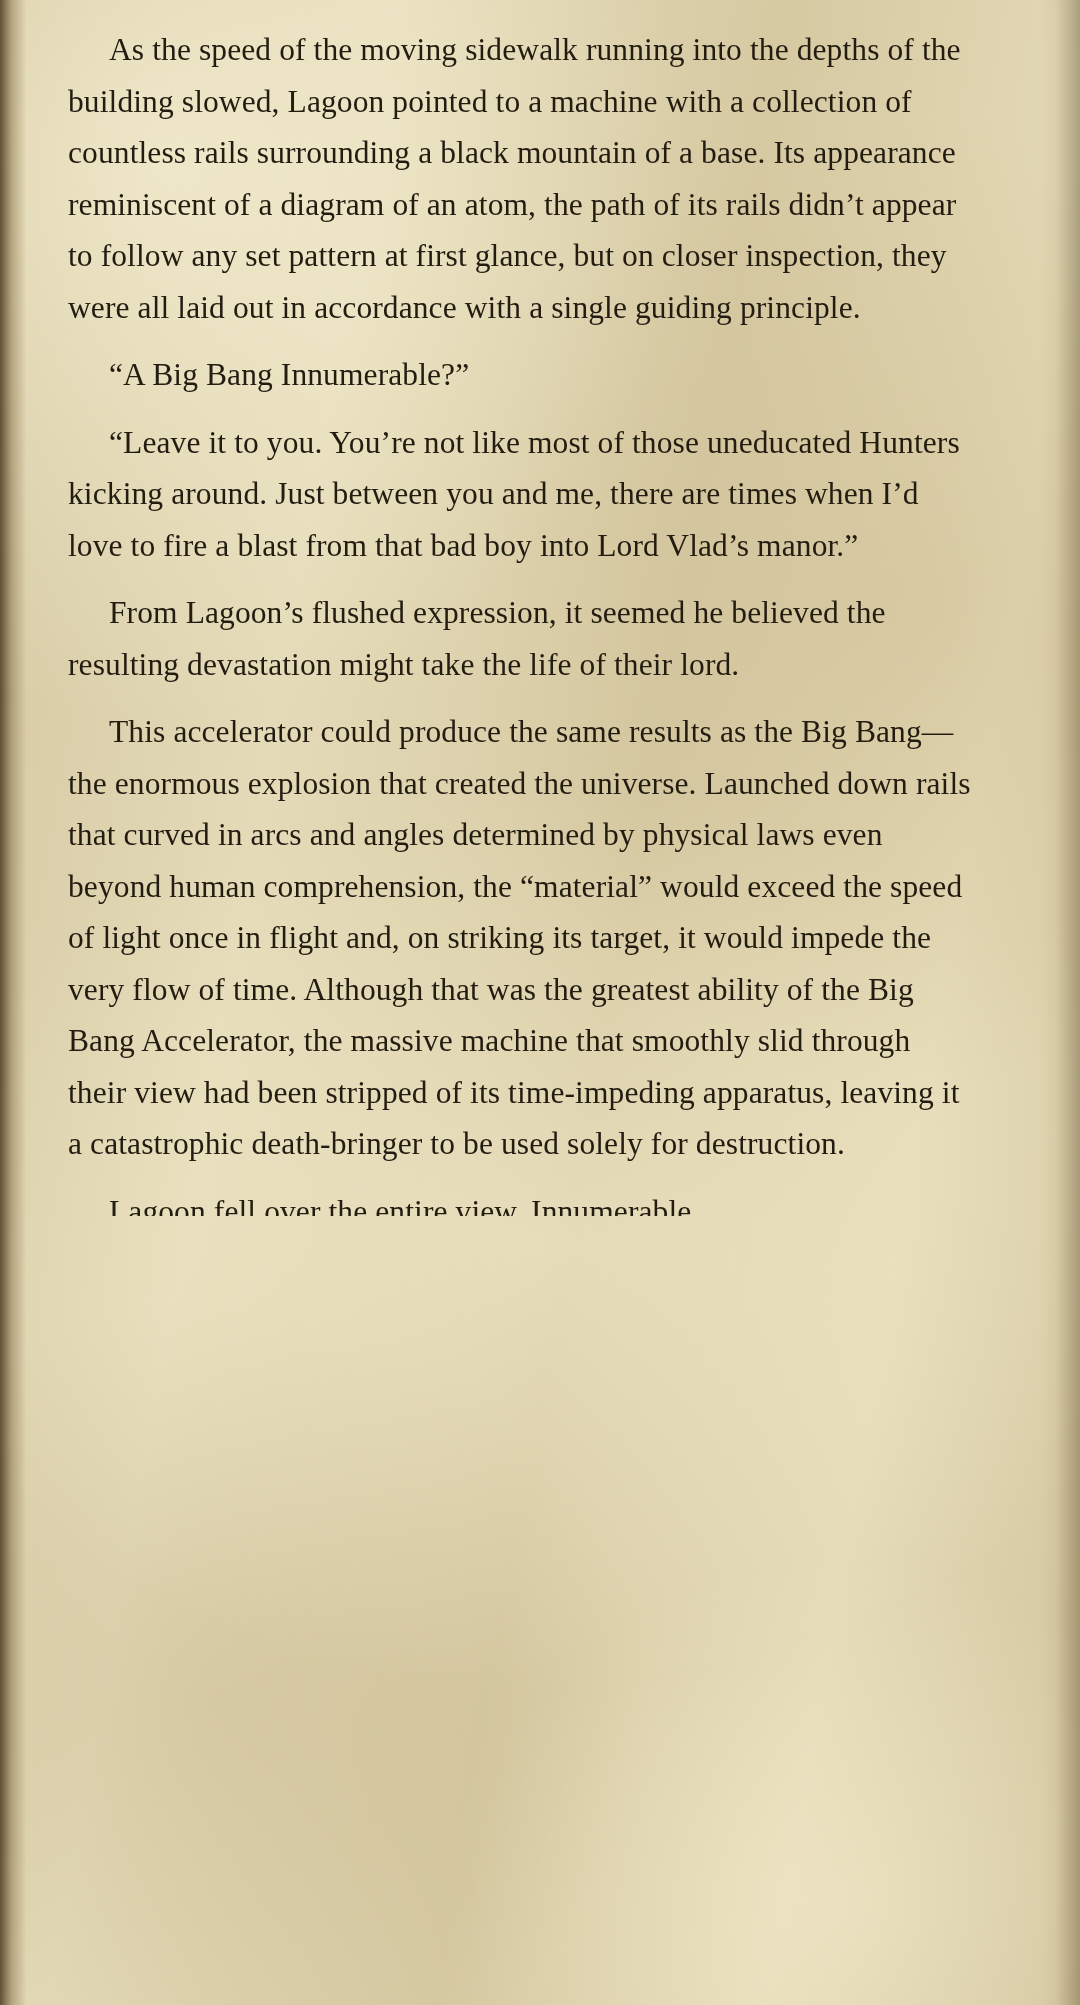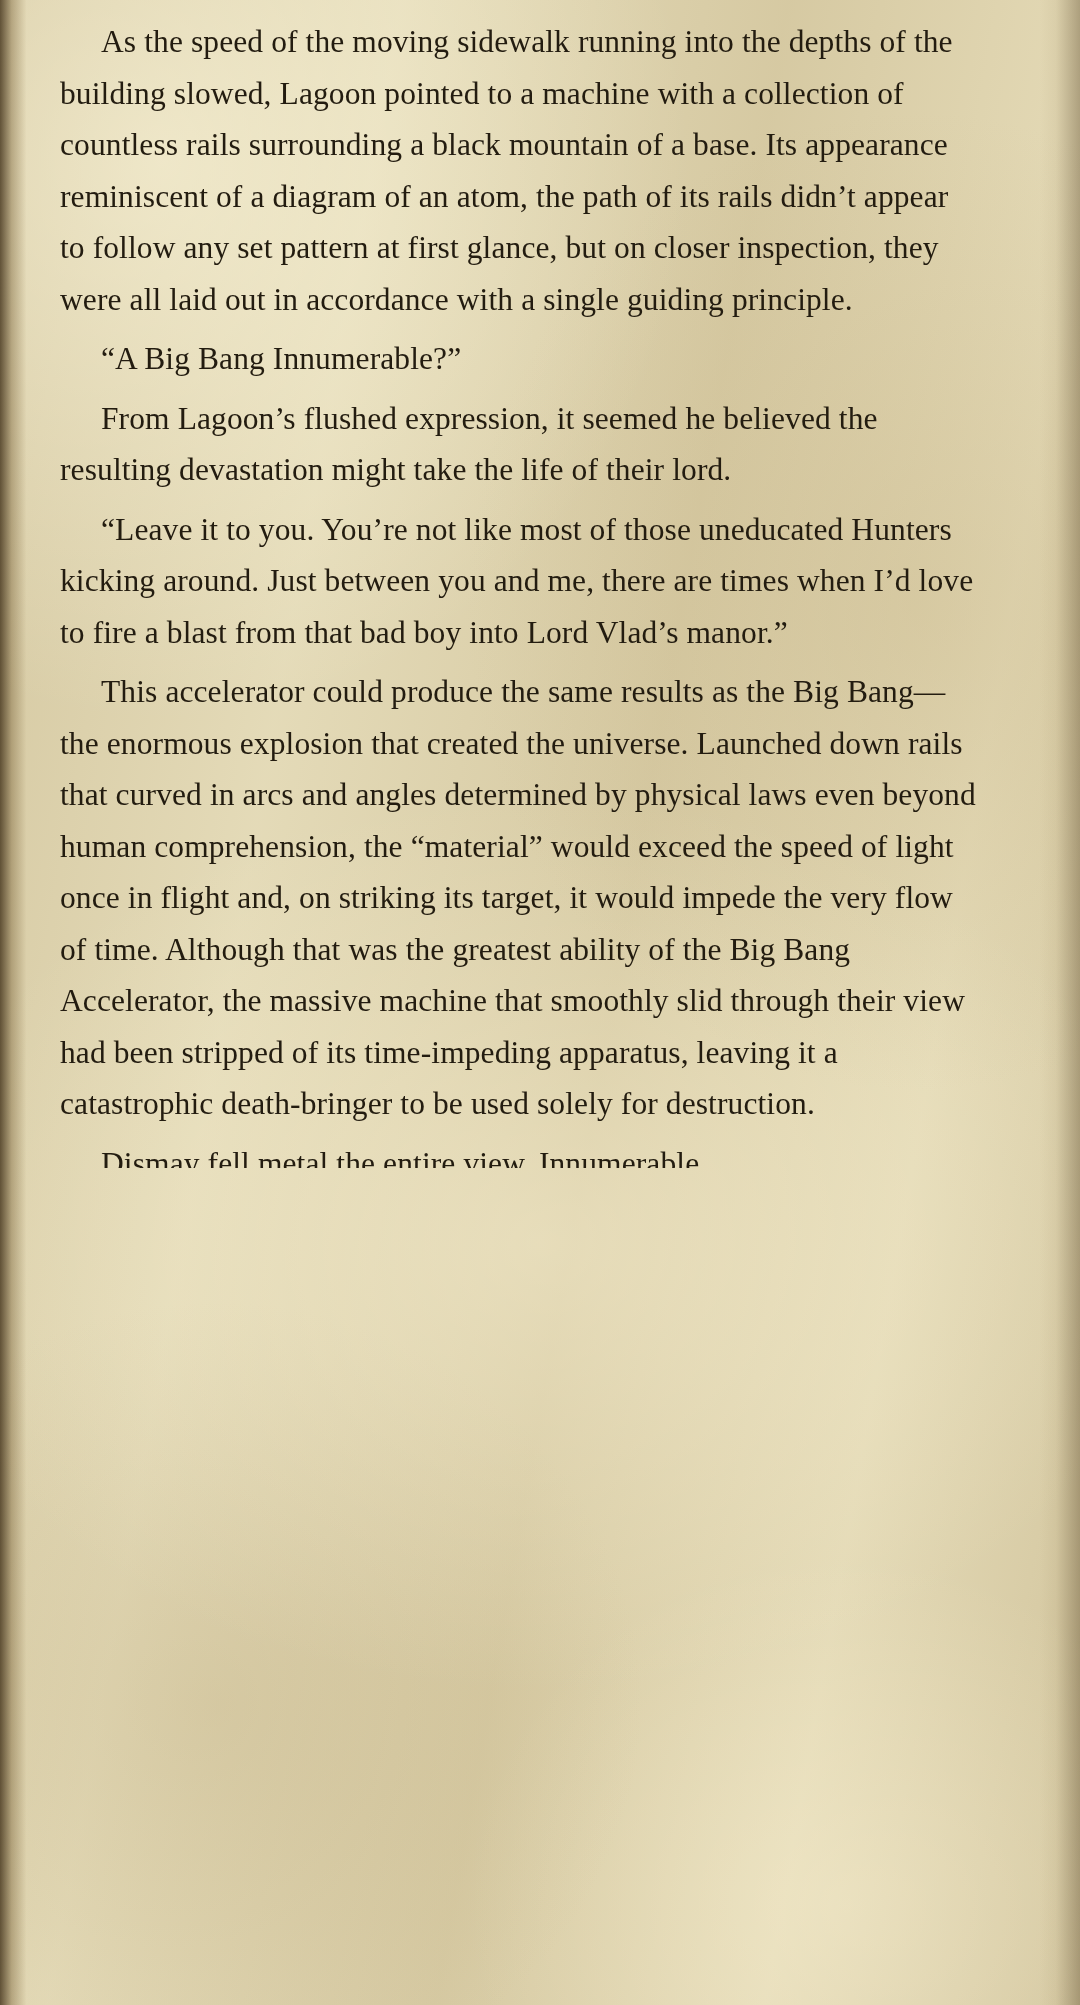--- a/index.html
+++ b/index.html
@@ -50,38 +50,38 @@
     left: 52px;
     right: 93px;
     top: 8px;
     font-size: 31.5px;
     line-height: 51.5px;
     color: #231c10;
     text-align: left;
     letter-spacing: 0.1px;
   }
   .para {
-    margin: 8px;
+    margin: 16px;
     text-indent: 41px;
     -webkit-font-smoothing: antialiased;
   }
   .para.clipped {
     max-height: 30px;
     overflow: hidden;
   }
 </style>
 </head>
 <body>
 
 <div id="paper"></div>
 <div id="binding-edge"></div>
 <div id="right-edge"></div>
 
 <div id="page">
   <div id="text-column">
     <p class="para">As the speed of the moving sidewalk running into the depths of the building slowed, Lagoon pointed to a machine with a collection of countless rails surrounding a black mountain of a base. Its appearance reminiscent of a diagram of an atom, the path of its rails didn’t appear to follow any set pattern at first glance, but on closer inspection, they were all laid out in accordance with a single guiding principle.</p>
     <p class="para">“A Big Bang Innumerable?”</p>
+    <p class="para">“Leave it to you. You’re not like most of those uneducated Hunters kicking around. Just between you and me, there are times when I’d love to fire a blast from that bad boy into Lord Vlad’s manor.”</p>
     <p class="para">From Lagoon’s flushed expression, it seemed he believed the resulting devastation might take the life of their lord.</p>
-    <p class="para">“Leave it to you. You’re not like most of those uneducated Hunters kicking around. Just between you and me, there are times when I’d love to fire a blast from that bad boy into Lord Vlad’s manor.”</p>
     <p class="para">This accelerator could produce the same results as the Big Bang—the enormous explosion that created the universe. Launched down rails that curved in arcs and angles determined by physical laws even beyond human comprehension, the “material” would exceed the speed of light once in flight and, on striking its target, it would impede the very flow of time. Although that was the greatest ability of the Big Bang Accelerator, the massive machine that smoothly slid through their view had been stripped of its time-impeding apparatus, leaving it a catastrophic death-bringer to be used solely for destruction.</p>
-    <p class="para clipped">Dismay fell metal the entire view. Innumerable</p>
+    <p class="para clipped">Lagoon fell over the entire view. Innumerable</p>
   </div>
 </div>
 
 </body></html>

